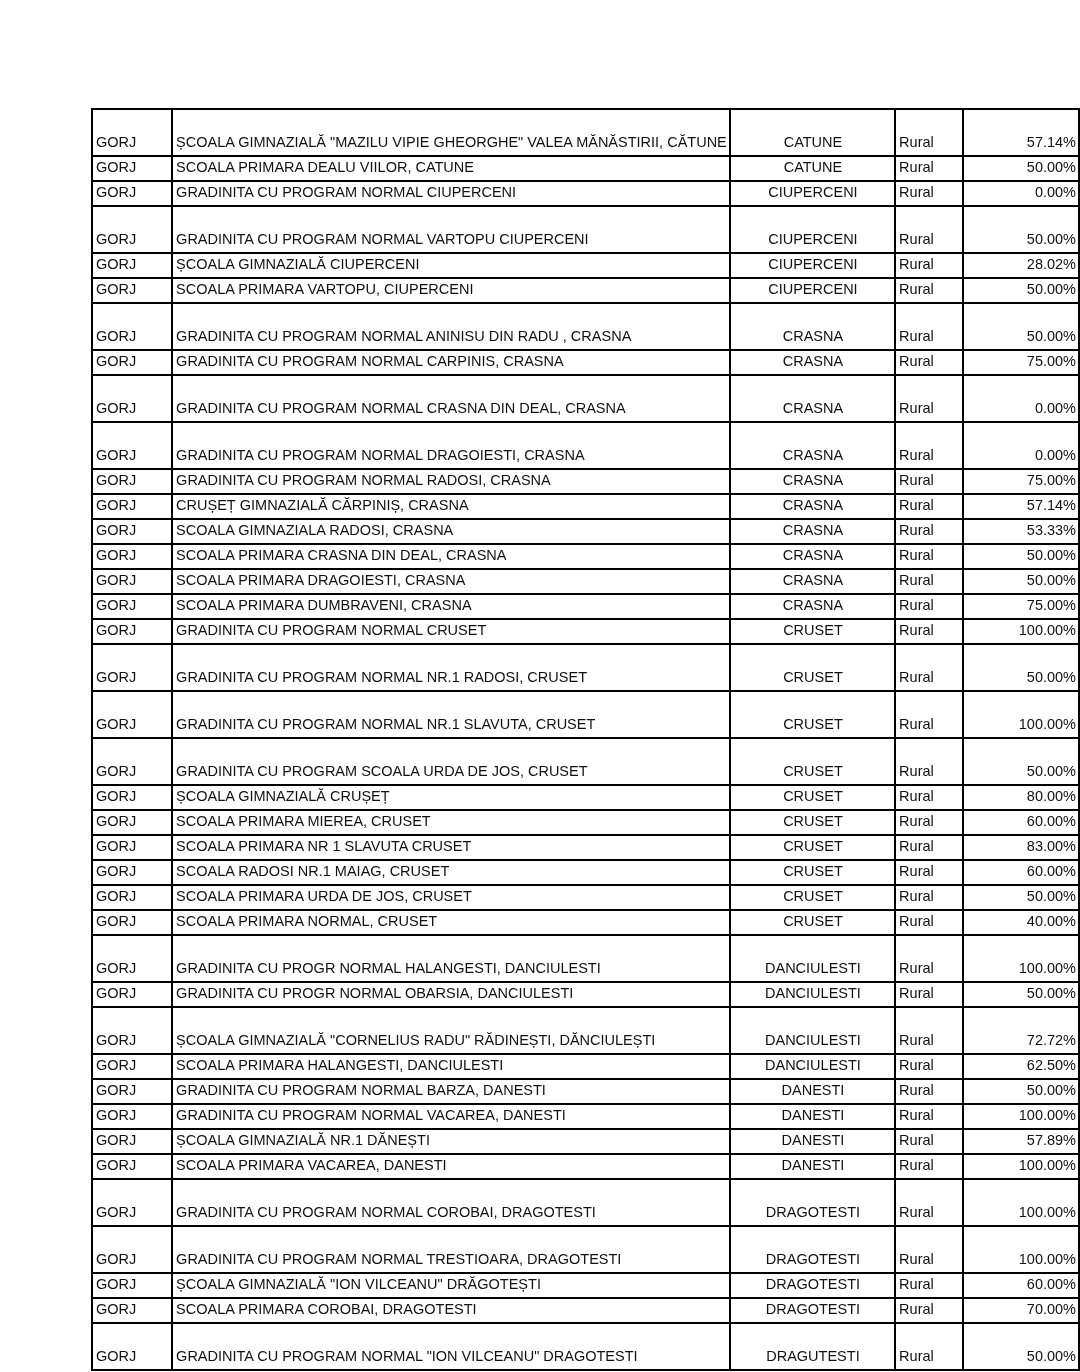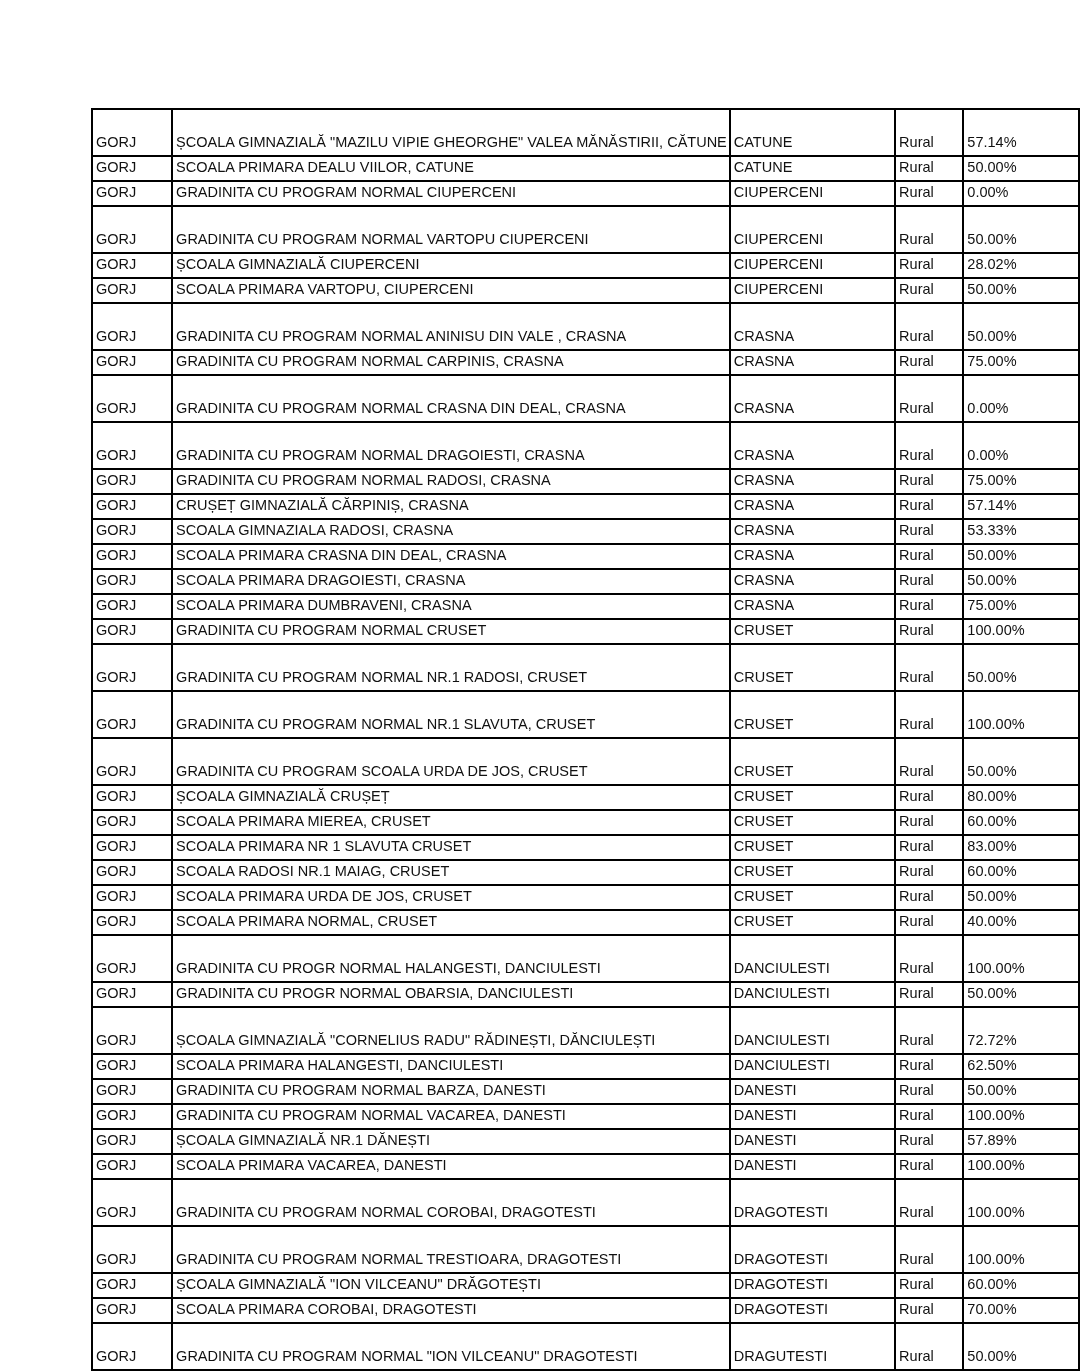--- a/index.html
+++ b/index.html
@@ -15,23 +15,23 @@
   table.grid td {
     border: 2px solid #000;
     padding: 0 2px 2px 3px;
     vertical-align: bottom;
     line-height: 21px;
     white-space: nowrap;
     overflow: hidden;
   }
   td.c-county { width: 74px; }
   td.c-name { width: 414px; white-space: normal; }
-  td.c-loc { width: 160px; }
+  td.c-loc { width: 160px; text-align: center; }
   td.c-env { width: 62px; }
-  td.c-pct { width: 110px; text-align: left; }
+  td.c-pct { width: 110px; text-align: right; }
   tr.h1 td { height: 20px; }
   tr.h2 td { height: 43px; }
 </style>
 </head>
 <body>
 
 <div class="page">
   <table class="grid">
     <tbody id="rows">
         <tr class="h2">
@@ -71,21 +71,21 @@
         </tr>
         <tr class="h1">
           <td class="c-county">GORJ</td>
           <td class="c-name">SCOALA PRIMARA VARTOPU, CIUPERCENI</td>
           <td class="c-loc">CIUPERCENI</td>
           <td class="c-env">Rural</td>
           <td class="c-pct">50.00%</td>
         </tr>
         <tr class="h2">
           <td class="c-county">GORJ</td>
-          <td class="c-name">GRADINITA CU PROGRAM NORMAL ANINISU DIN VALE , CRASNA</td>
+          <td class="c-name">GRADINITA CU PROGRAM NORMAL ANINISU DIN RADU , CRASNA</td>
           <td class="c-loc">CRASNA</td>
           <td class="c-env">Rural</td>
           <td class="c-pct">50.00%</td>
         </tr>
         <tr class="h1">
           <td class="c-county">GORJ</td>
           <td class="c-name">GRADINITA CU PROGRAM NORMAL CARPINIS, CRASNA</td>
           <td class="c-loc">CRASNA</td>
           <td class="c-env">Rural</td>
           <td class="c-pct">75.00%</td>

